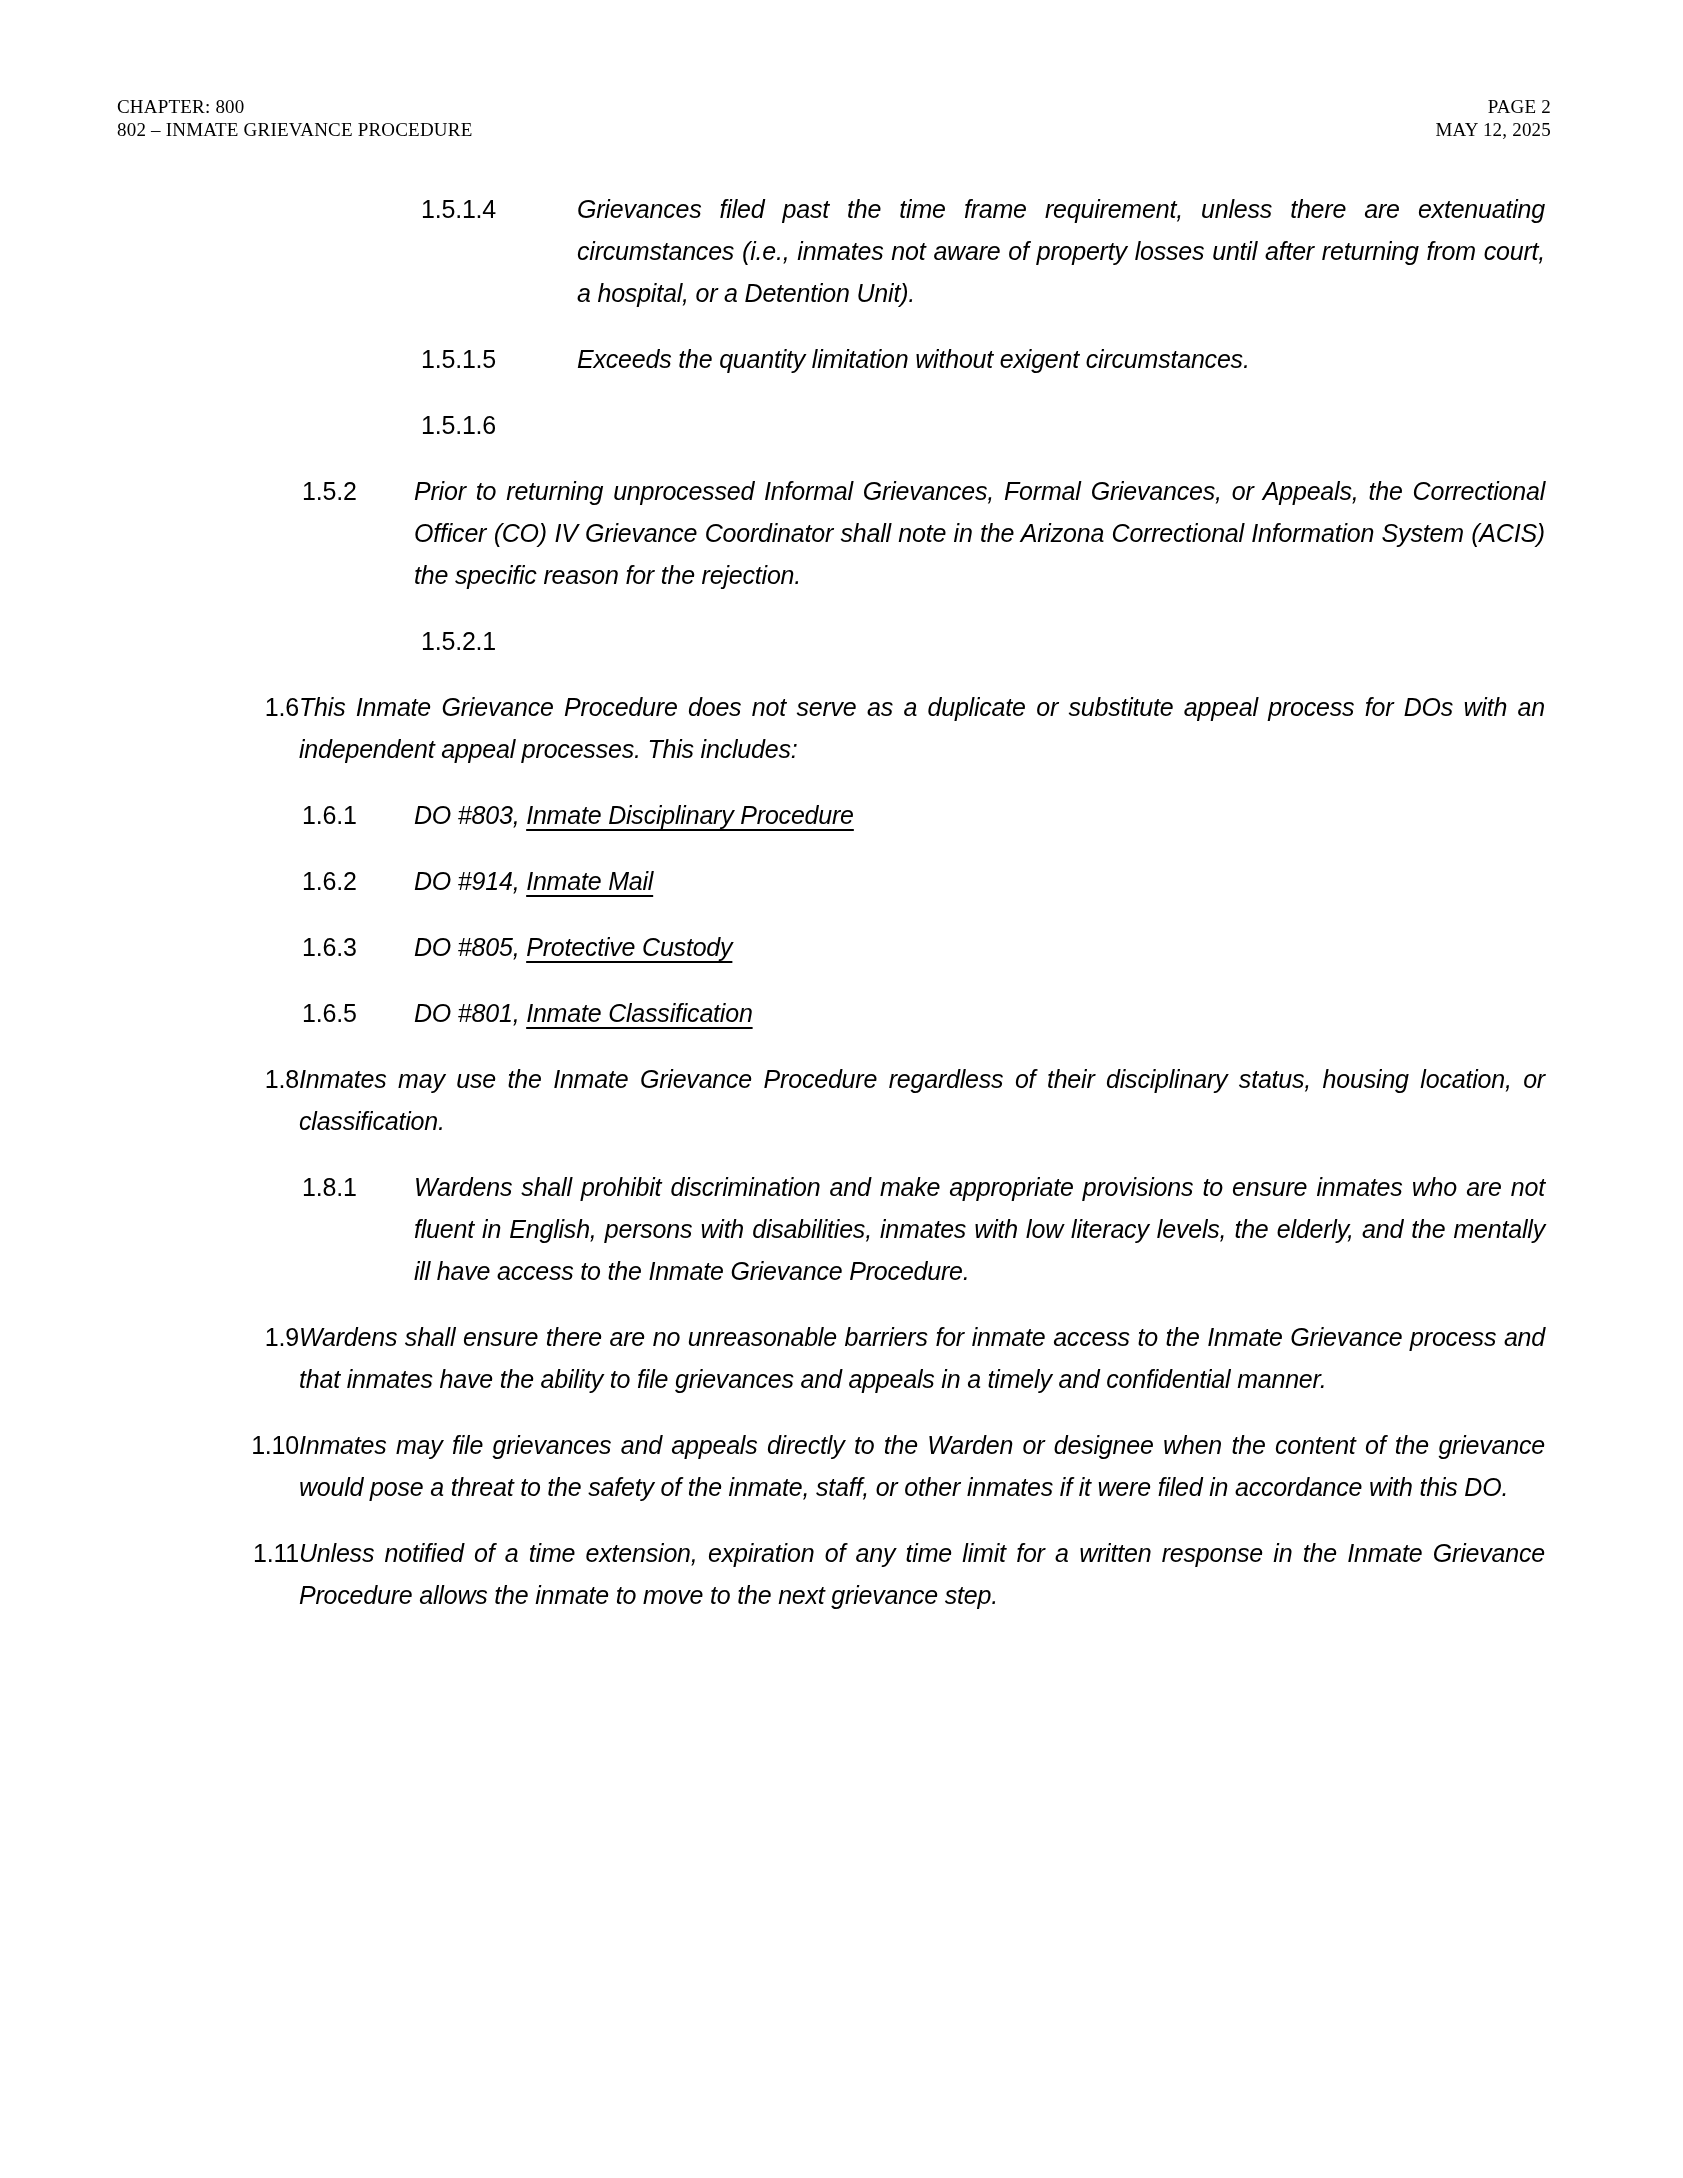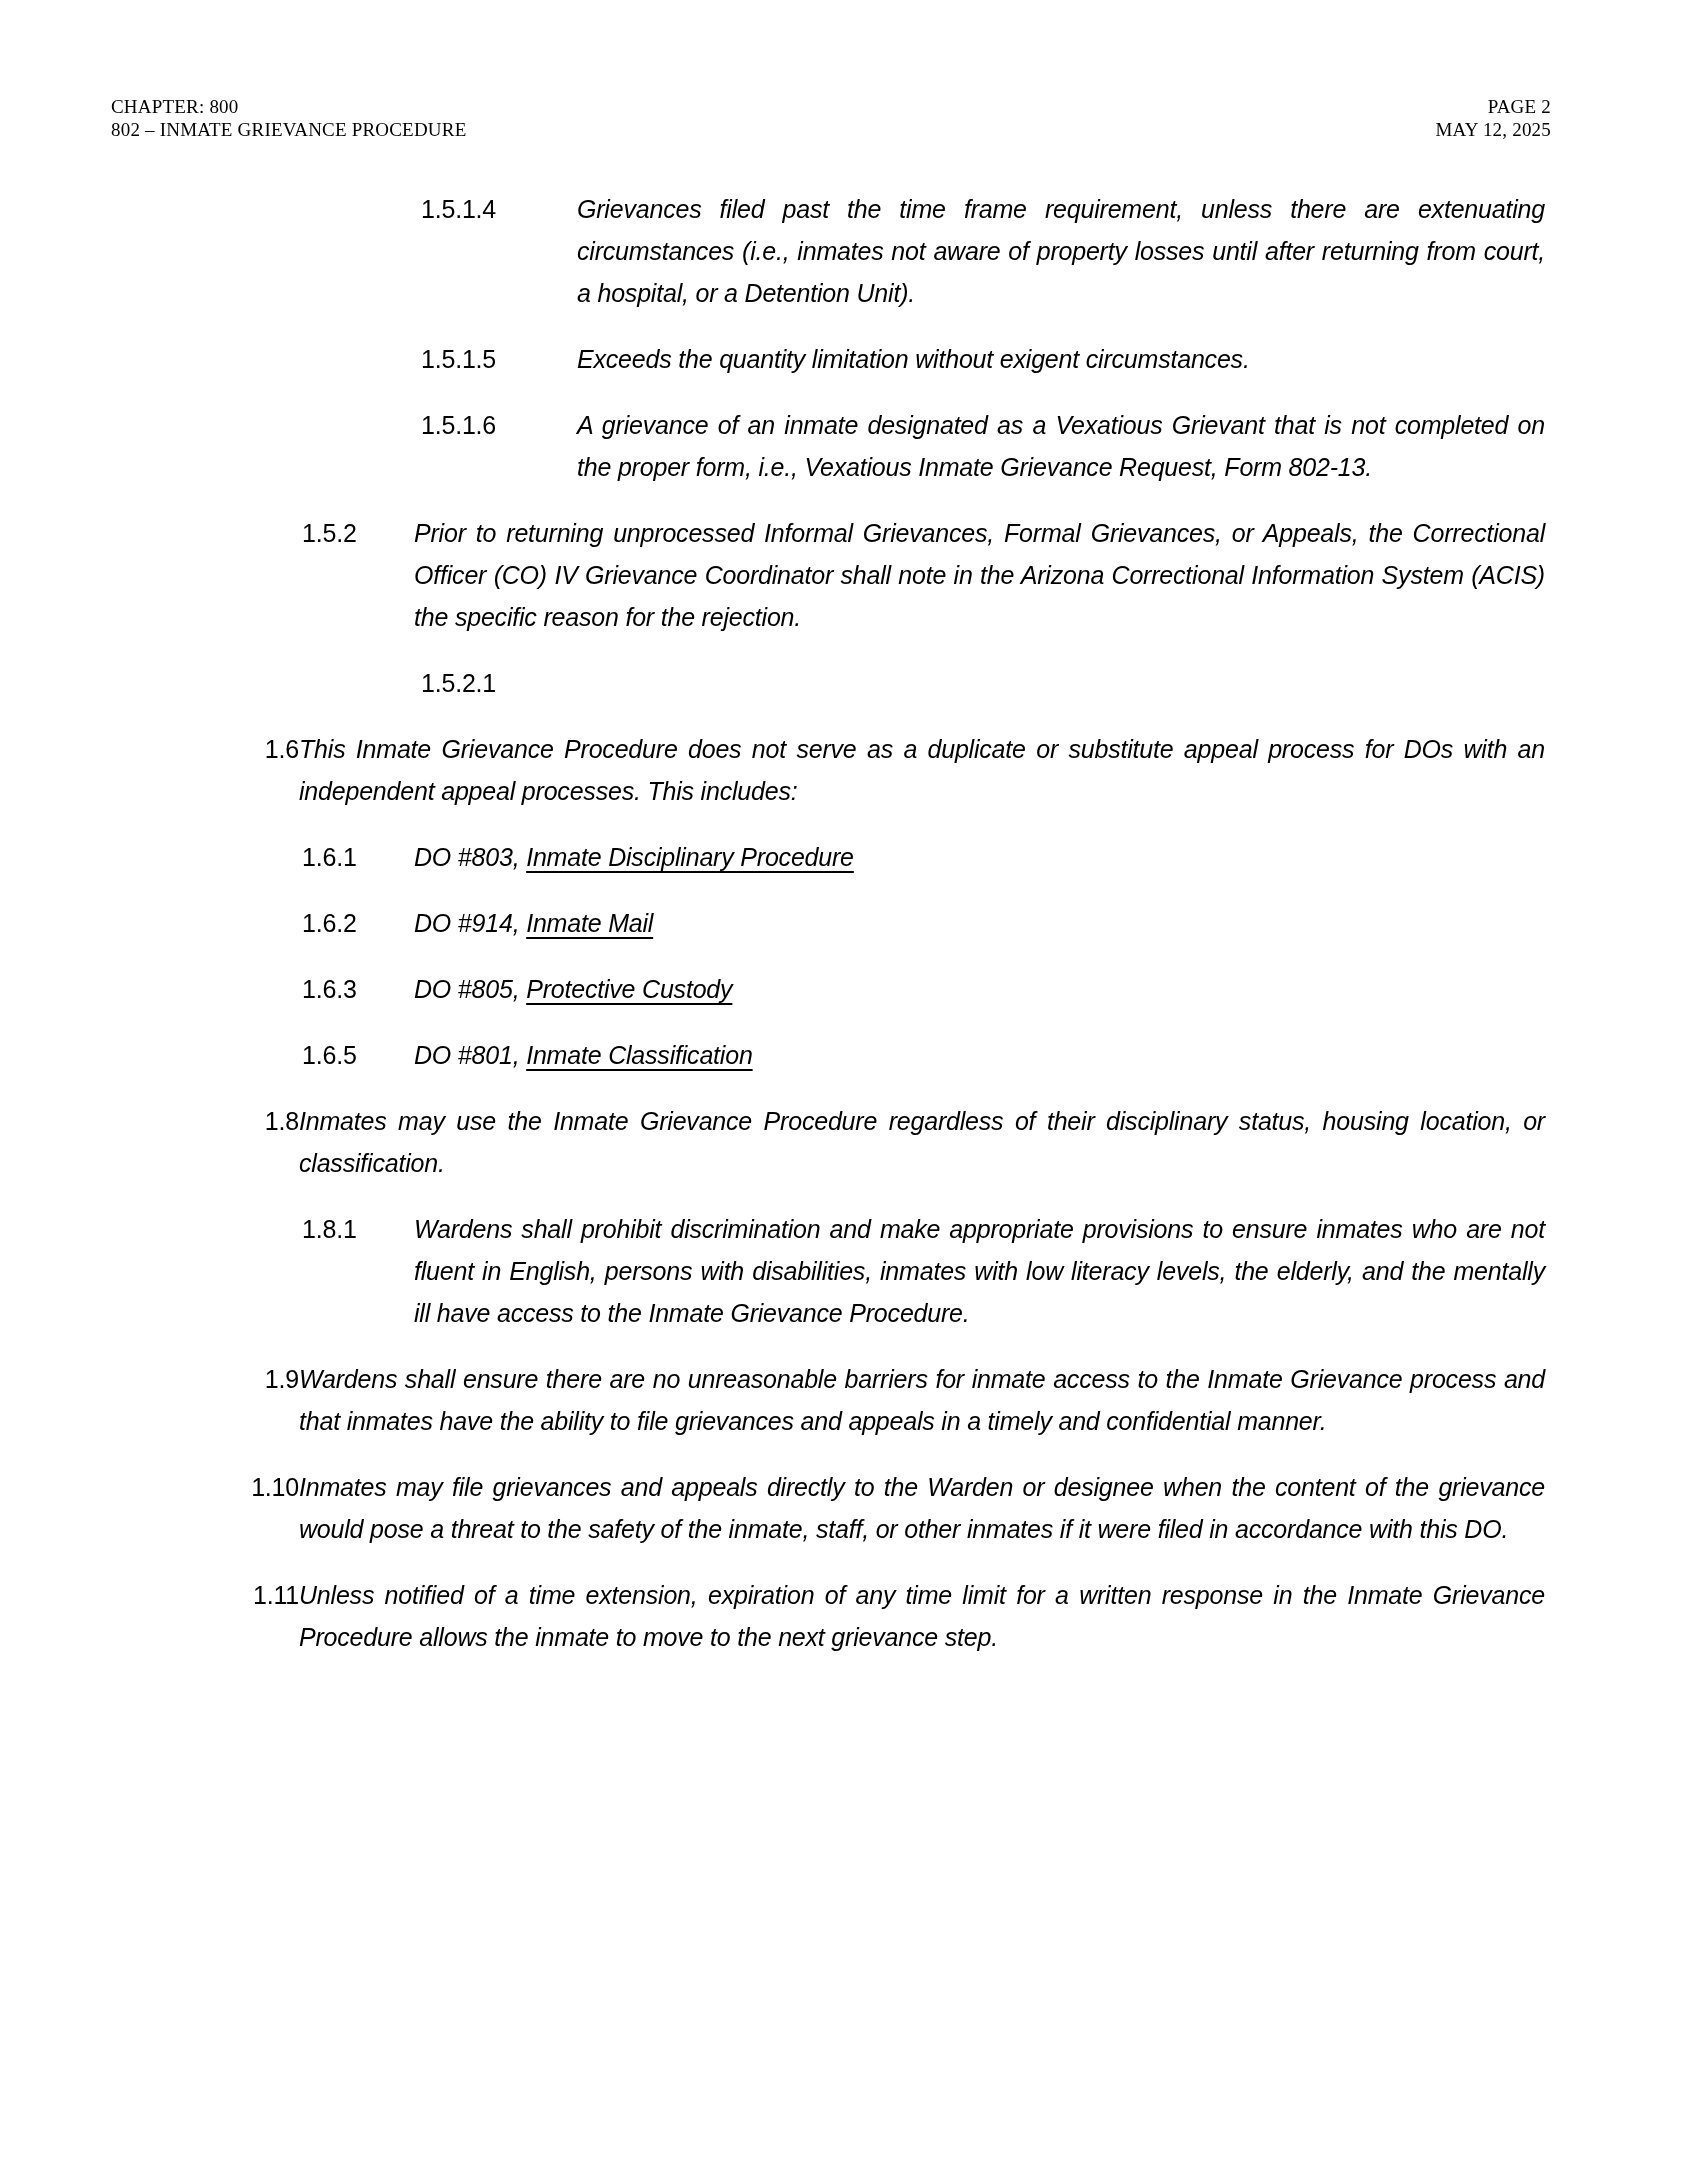--- a/index.html
+++ b/index.html
@@ -7,21 +7,21 @@
     position:relative;
     width:1683px;
     height:2178px;
     background:#ffffff;
     color:#000000;
     overflow:hidden;
   }
   
   .pg-header{
     position:absolute;
-    top:95px; left:111px; right:132px;
+    top:95px; left:117px; right:132px;
     display:flex;
     justify-content:space-between;
     font-family:"Liberation Serif", serif;
     font-size:19px;
     line-height:23px;
     letter-spacing:0.2px;
     color:#000;
   }
   .pg-header .right{text-align:right;}
   
@@ -77,21 +77,20 @@
       <div class="item l3">
       <div class="num">1.5.1.4</div>
       <div class="txt"><span>Grievances filed past the time frame requirement, unless there are extenuating circumstances (i.e., inmates not aware of property losses until after returning from court, a hospital, or a Detention Unit).</span></div>
     </div>
       <div class="item l3">
       <div class="num">1.5.1.5</div>
       <div class="txt"><span>Exceeds the quantity limitation without exigent circumstances.</span></div>
     </div>
       <div class="item l3">
       <div class="num">1.5.1.6</div>
-      <div class="txt"><span>A grievance of an inmate designated as a Vexatious Grievant that is not completed on the proper form, i.e., Vexatious Inmate Grievance Request, Form 802-13.</span></div>
     </div>
       <div class="item l2">
       <div class="num">1.5.2</div>
       <div class="txt"><span>Prior to returning unprocessed Informal Grievances, Formal Grievances, or Appeals, the Correctional Officer (CO) IV Grievance Coordinator shall note in the Arizona Correctional Information System (ACIS) the specific reason for the rejection.</span></div>
     </div>
       <div class="item l3">
       <div class="num">1.5.2.1</div>
     </div>
       <div class="item l1">
       <div class="num">1.6</div>

